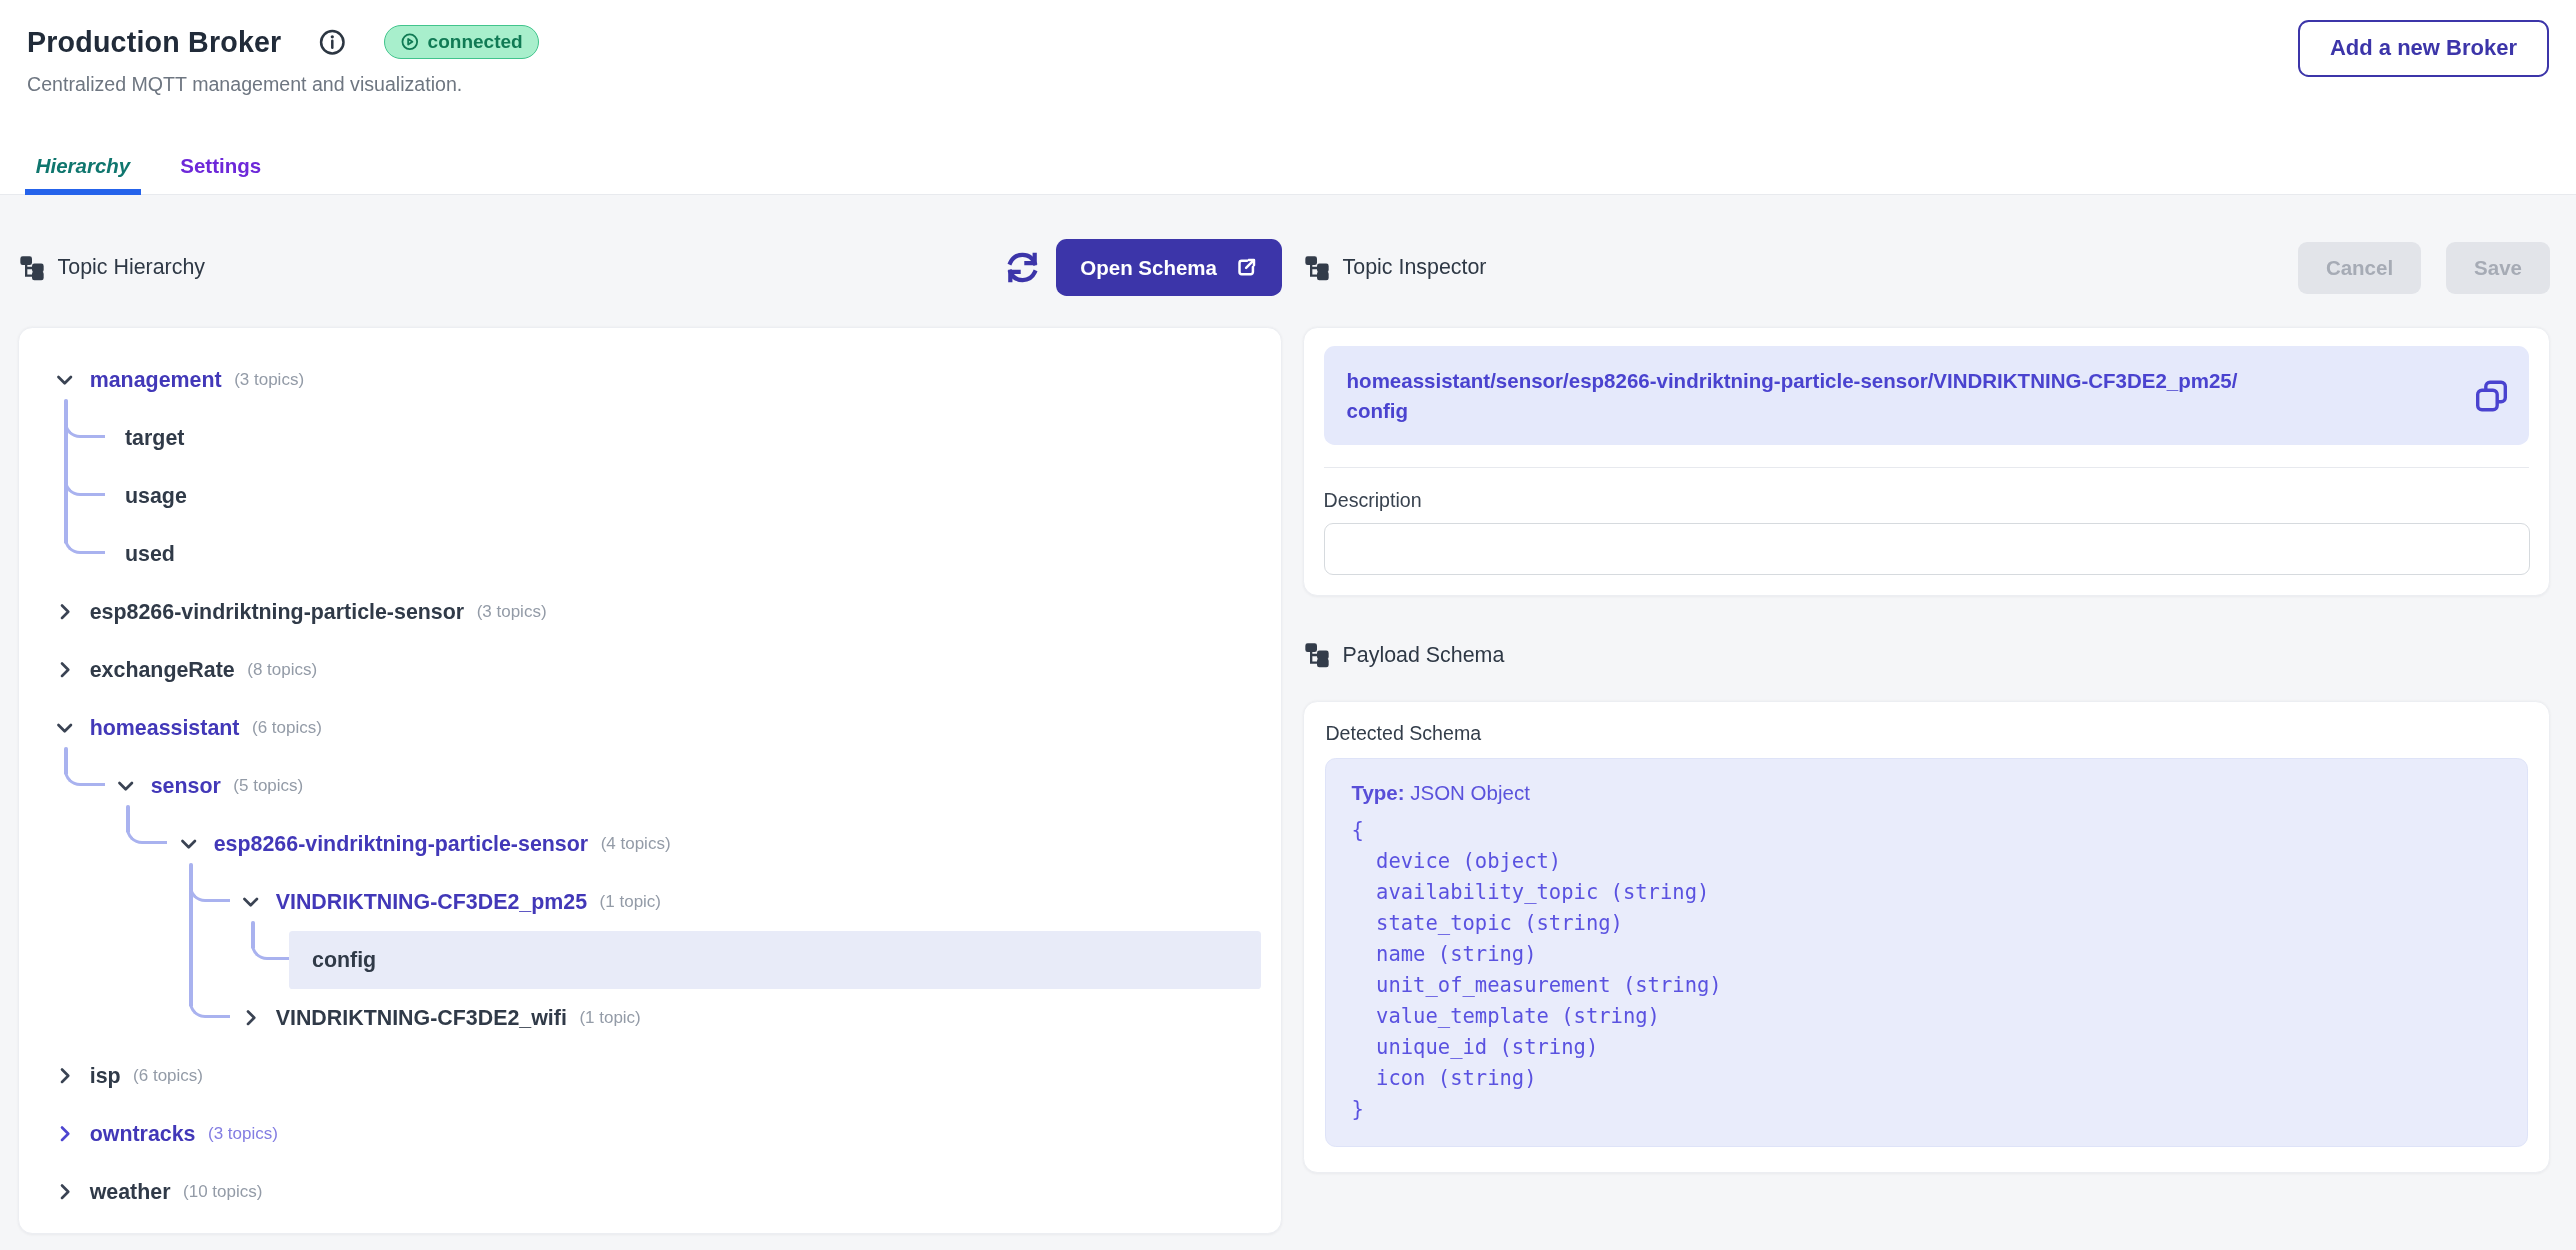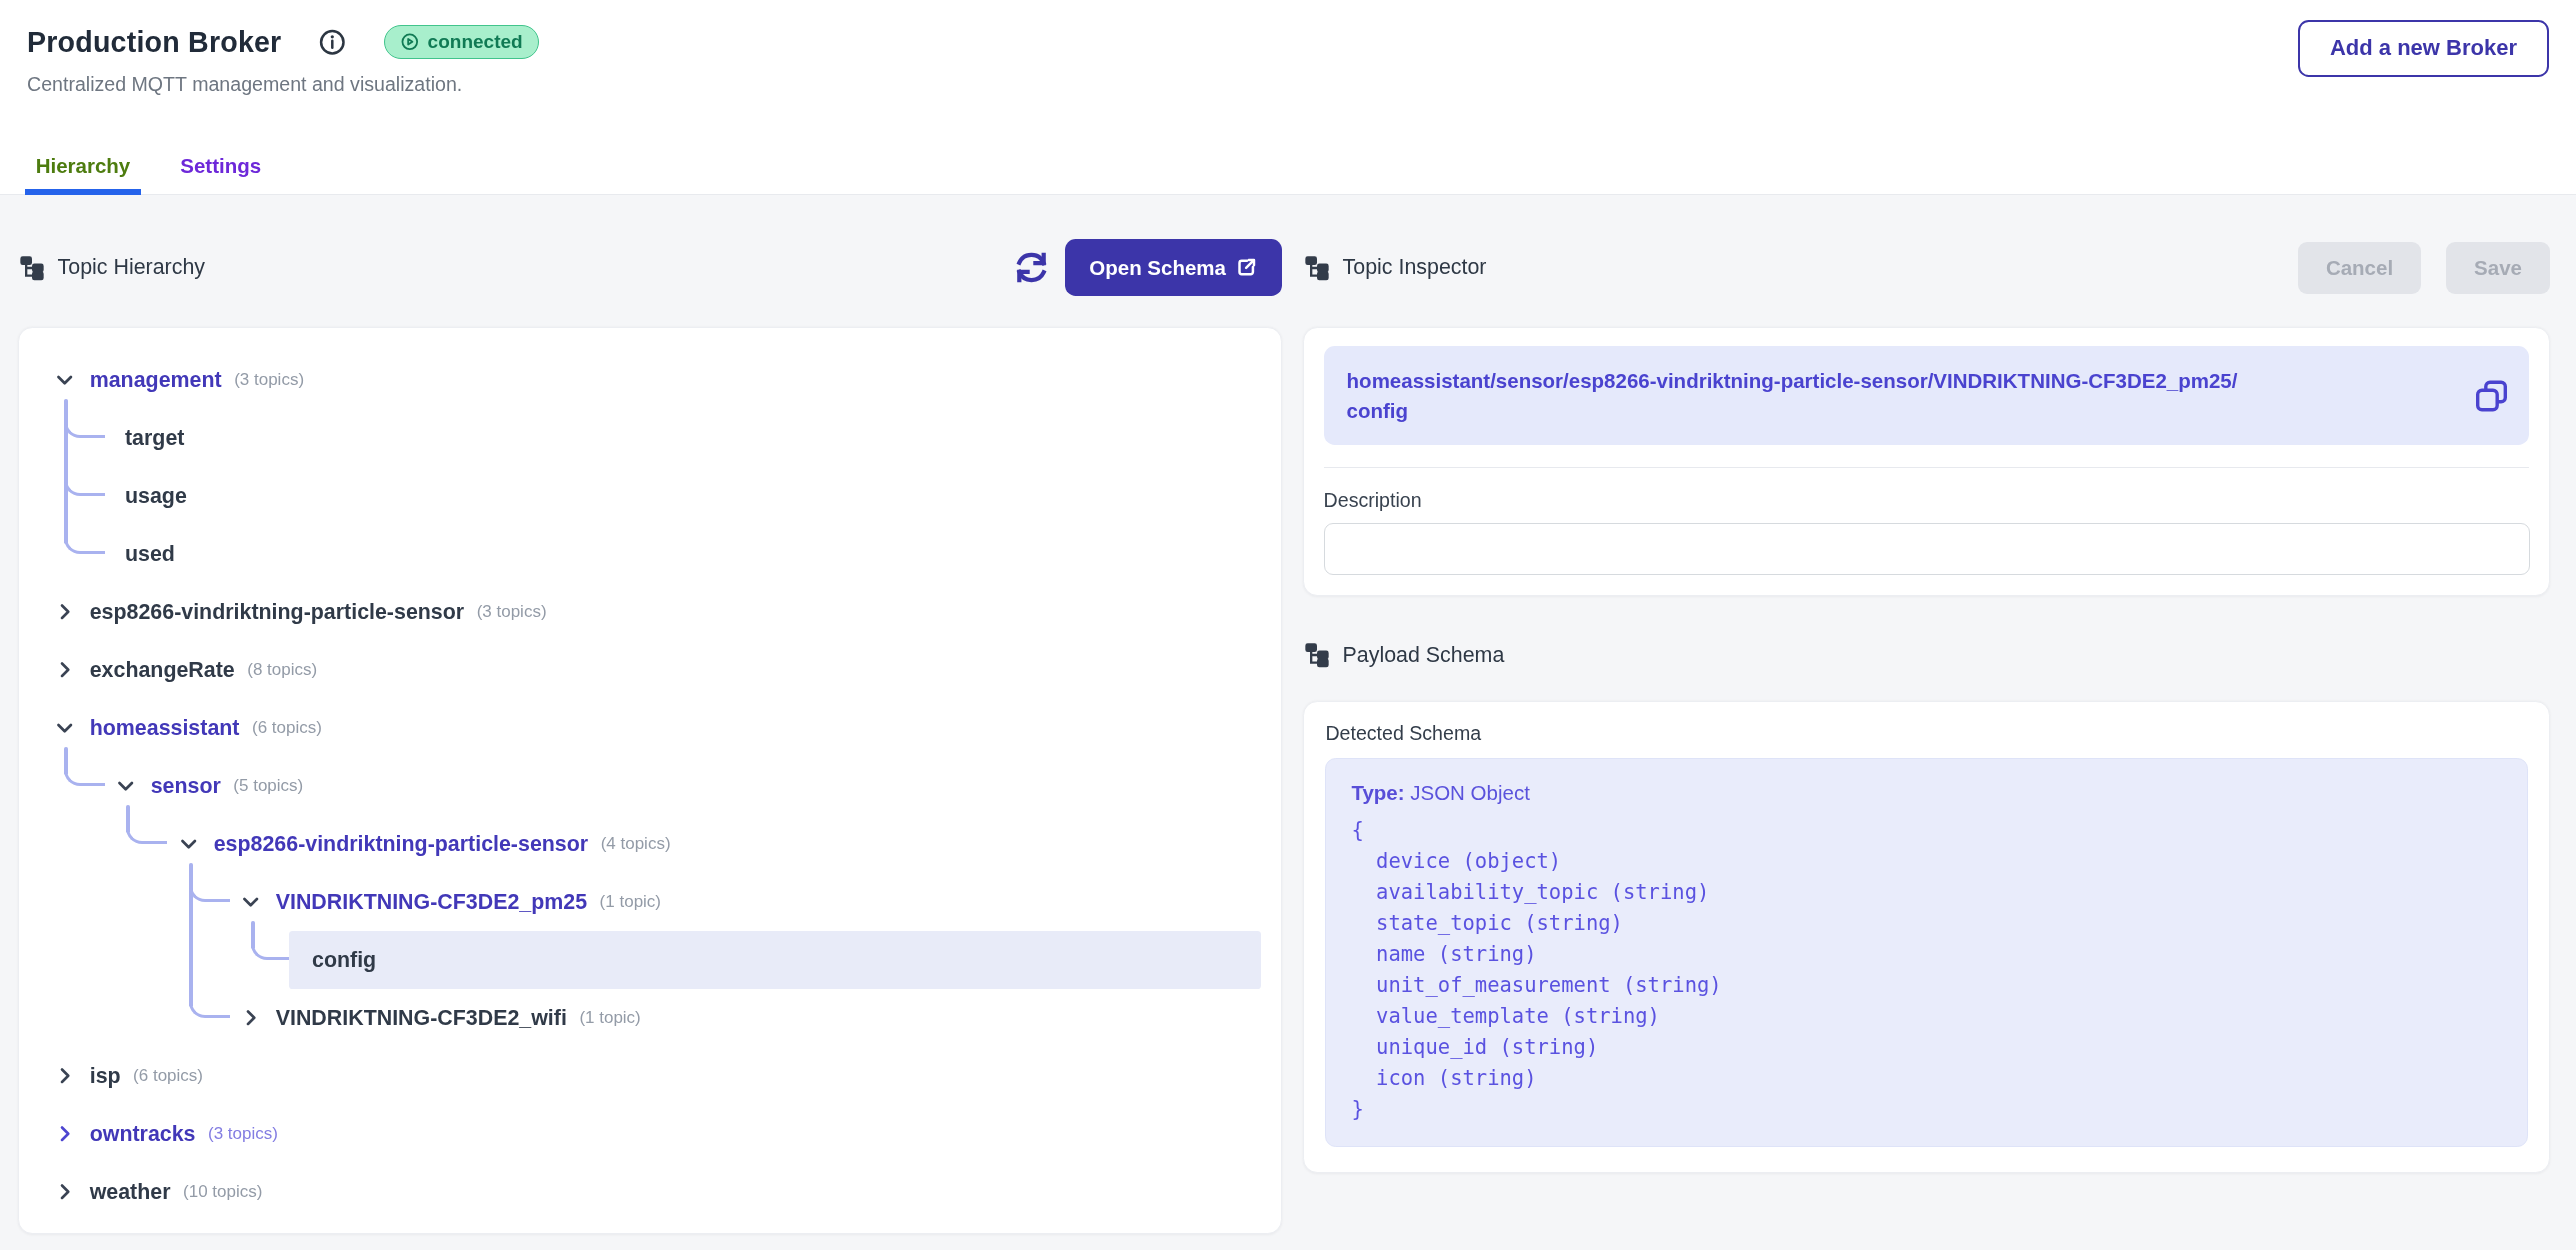--- a/index.html
+++ b/index.html
@@ -15,34 +15,34 @@
     background:#a8efcc; border:1.8px solid #41c48c; border-radius:18px;
     color:#107a54; font-size:19px; font-weight:600; }
   .badge svg { width:19.6px; height:19.6px; }
   .subtitle { padding:14.3px 0 0 27px; font-size:19.6px; color:#6e7681; }
   .add-broker { position:absolute; top:19.6px; right:27px; height:57px; padding:0 30px;
     background:#fff; border:2.7px solid #3c35a9; border-radius:10.7px; color:#3c35a9;
     font-size:22px; font-weight:700; font-family:inherit; cursor:pointer; }
   .tabs { position:absolute; left:25px; bottom:-1.8px; display:flex; gap:28.6px; }
   .tab { padding:0 10.7px 10.7px 10.7px; font-size:20.5px; font-weight:600; color:#6d28d9;
     border-bottom:7.1px solid transparent; cursor:pointer; }
-  .tab.active { color:#4d7c0f; border-bottom-color:#2563eb; }
+  .tab.active { color:#0f766e; border-bottom-color:#2563eb;font-style:italic; }
 
   
   .main { position:relative; height:1055px; background:#f5f6f8; }
   .col { position:absolute; top:43px; }
   .col-left  { left:18px;  width:1264px; }
   .col-right { left:1303px; width:1247px; }
   .col-header { display:flex; align-items:center; height:59px; }
   .sec-ic { width:28px; height:28px; color:#333c4a; flex:0 0 auto; }
   .sec-title { margin-left:11.6px; font-size:21.4px; font-weight:500; color:#2e3845; }
   .spacer { flex:1; }
   .refresh-btn { width:39px; height:39px; border:none; background:transparent; color:#3c35a9;
     cursor:pointer; margin-right:14.3px; }
-  .open-schema { display:flex; align-items:center; gap:9px; height:57px; padding:0 24px;
+  .open-schema { display:flex; align-items:center; gap:18px; height:57px; padding:0 24px;
     background:#3c35a9; border:none; border-radius:10.7px; color:#fff;
     font-size:20.5px; font-weight:700; font-family:inherit; cursor:pointer; }
   .open-schema svg { width:23px; height:23px; }
   .gray-btn { height:52px; padding:0 28px; border:none; border-radius:9px;
     background:#e2e4e9; color:#a6abb5; font-size:20.5px; font-weight:600;
     font-family:inherit; cursor:default; }
   .gray-btn + .gray-btn { margin-left:25px; }
 
   .card { background:#fff; border:0.9px solid #eceef2; border-radius:14.3px;
     box-shadow:0 0.9px 2.7px rgba(16,24,40,.05); }

